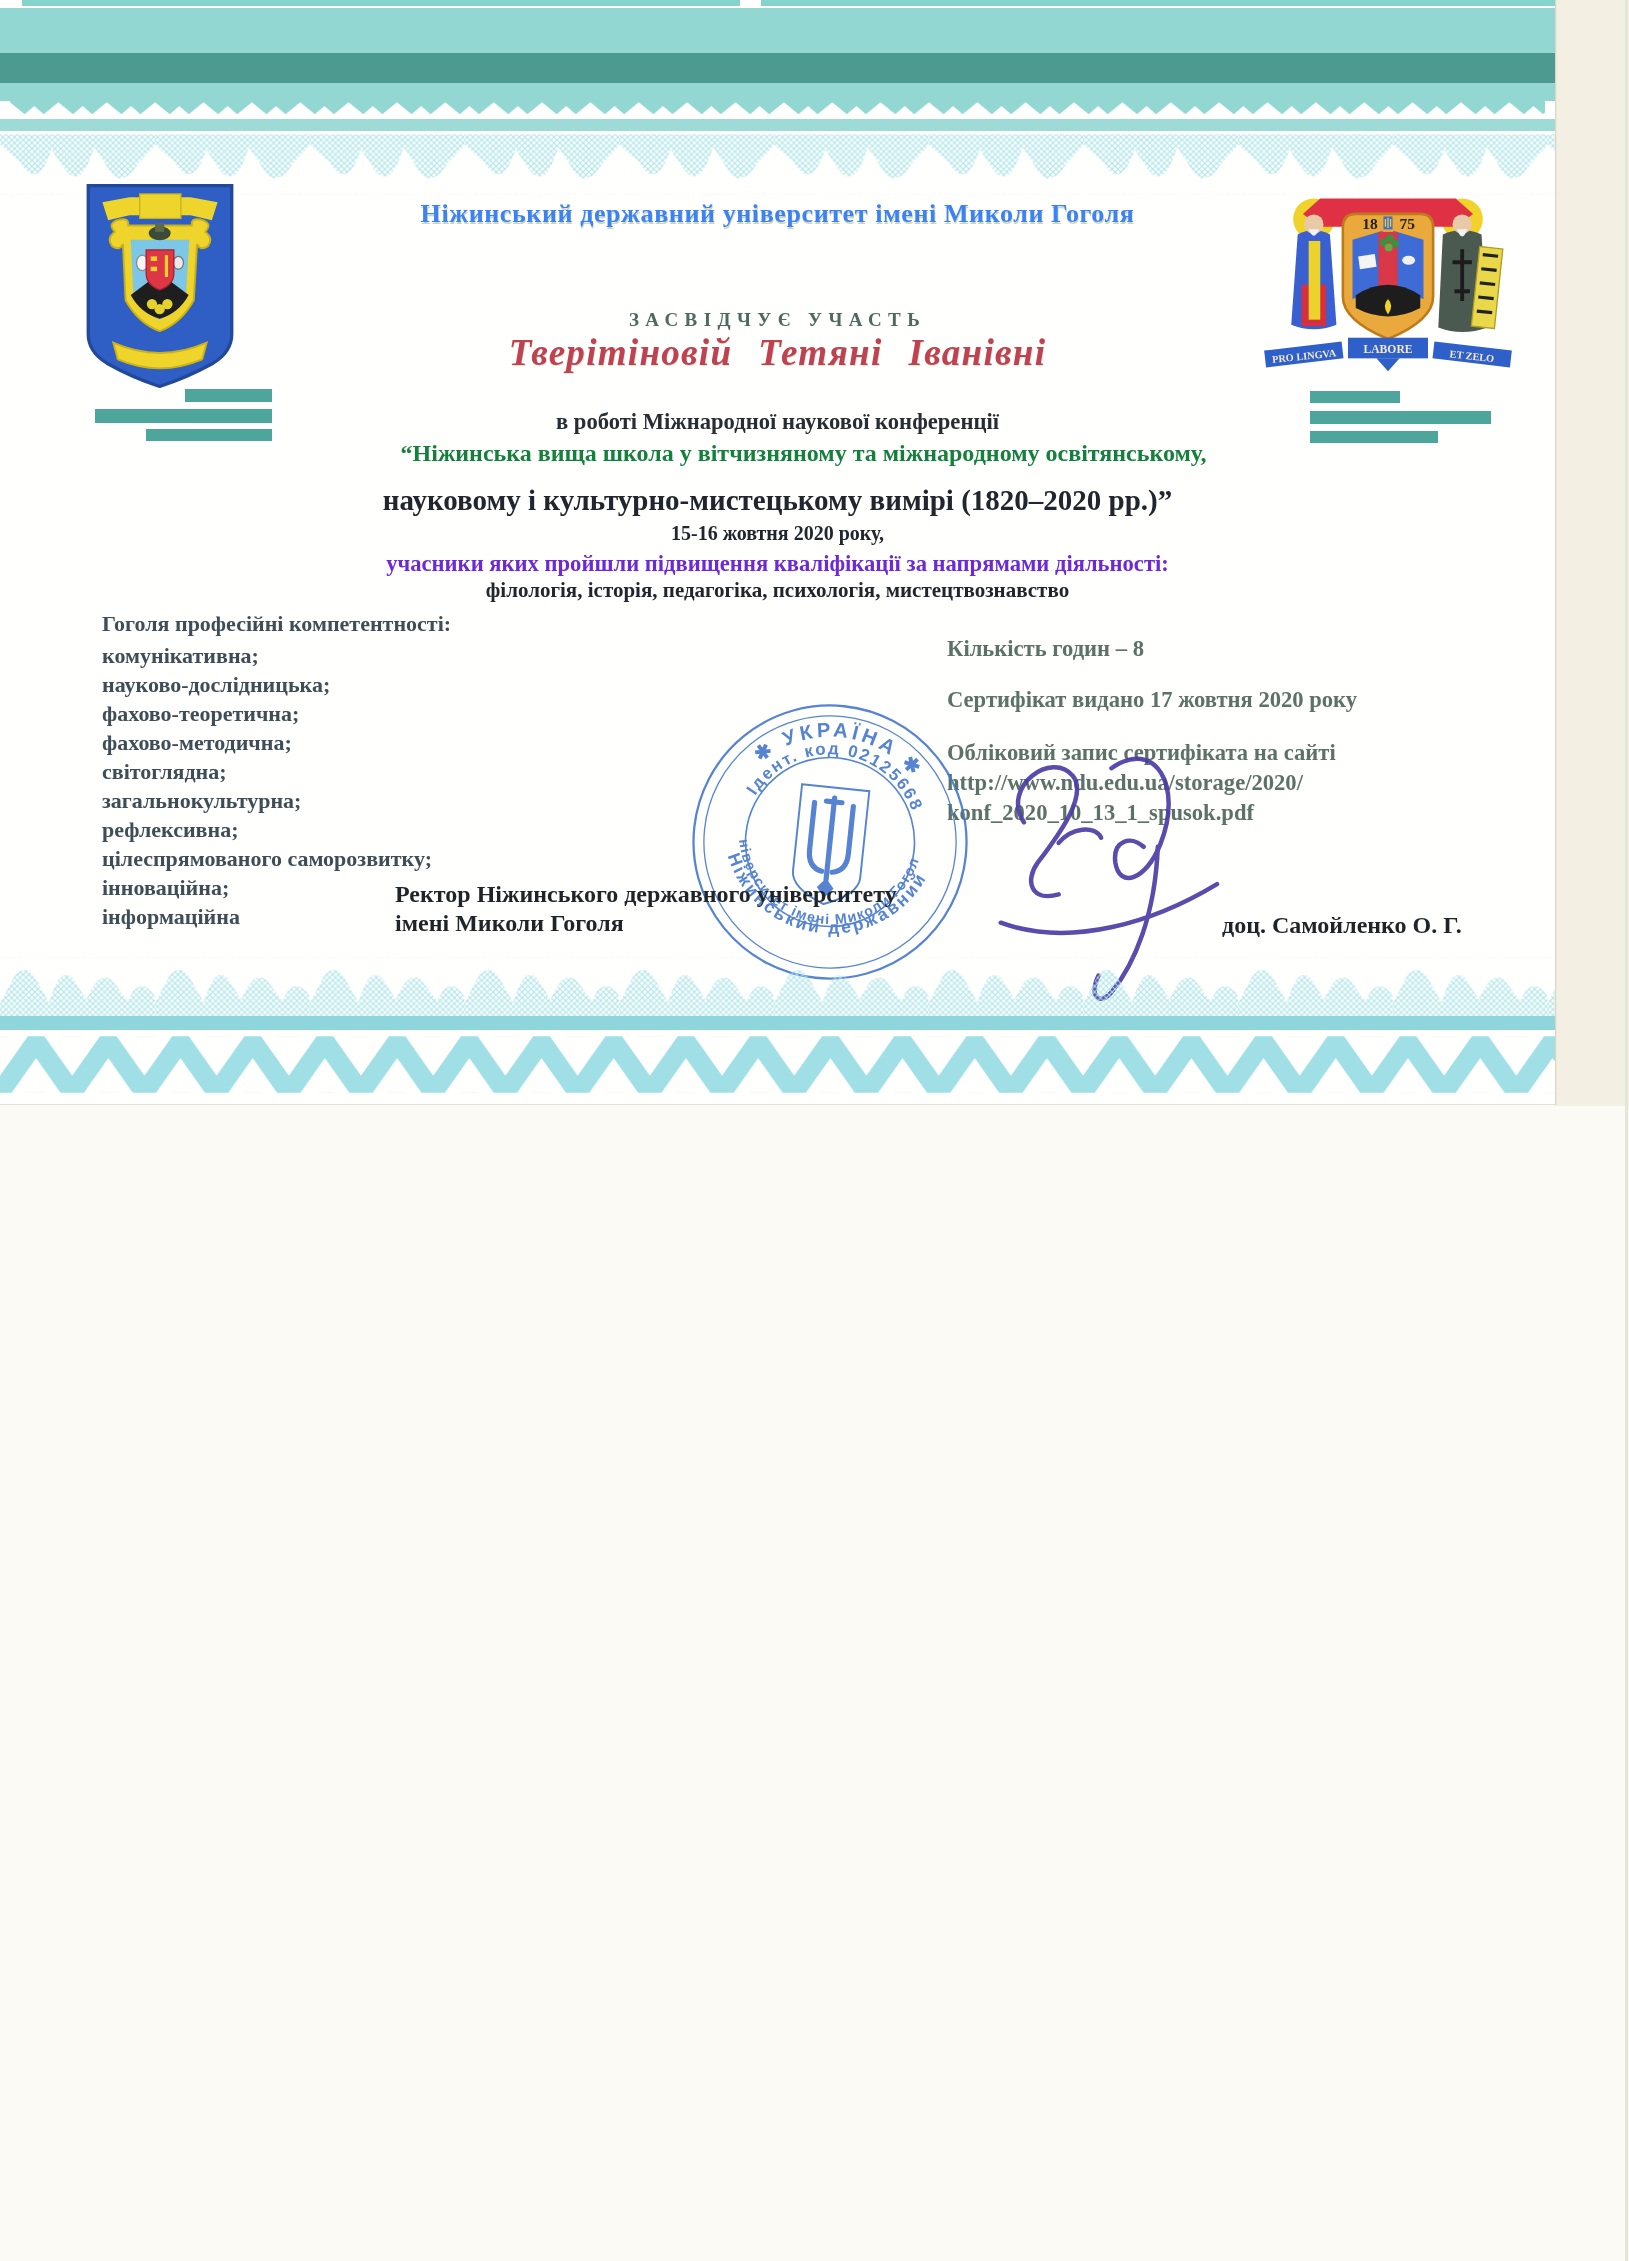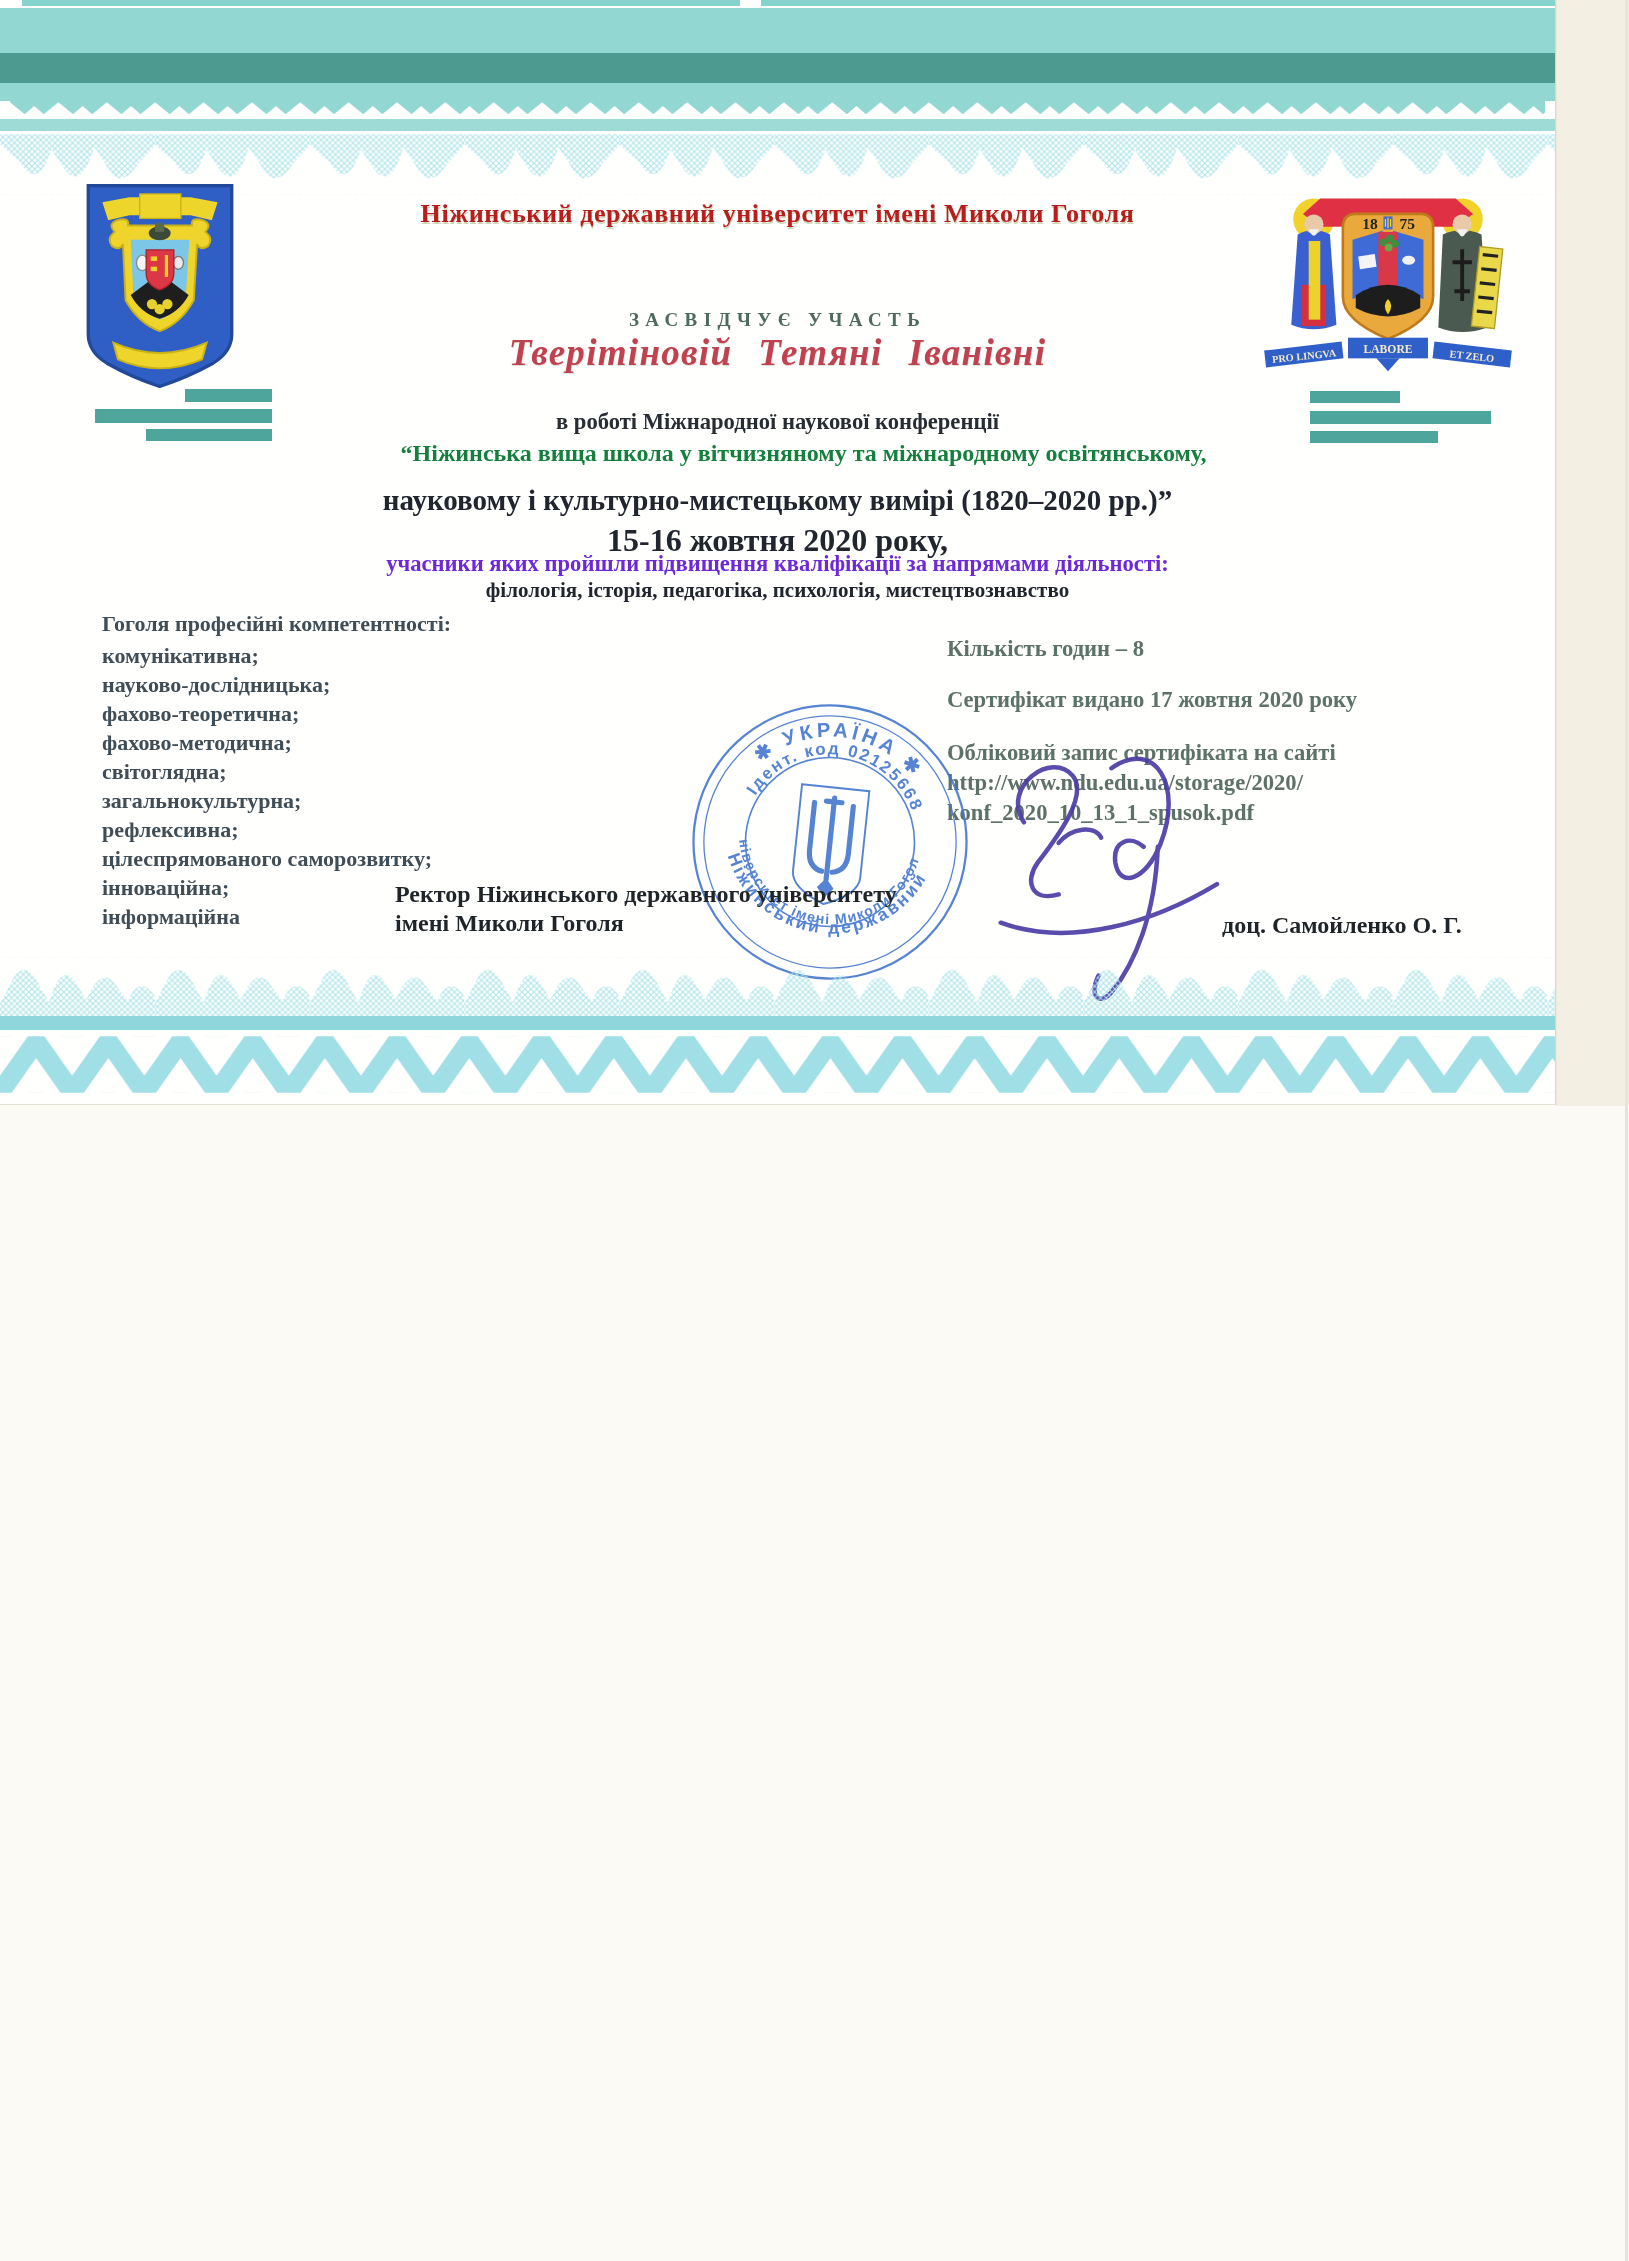--- a/index.html
+++ b/index.html
@@ -12,31 +12,31 @@
          border-bottom:1.3px solid #e3e0d4;box-shadow:1.3px 0 0 #dcd8c9;}
   .abs{position:absolute;}
   
   .edge-strip{position:absolute;top:0;height:5.8px;background:#84d3cd;}
   .band1{position:absolute;left:0;top:7.7px;width:1555px;height:45px;background:#92d7d2;}
   .band2{position:absolute;left:0;top:53px;width:1555px;height:30px;background:#4d9b90;}
   .band3{position:absolute;left:0;top:83px;width:1555px;height:18px;background:#92d7d2;}
   .thinband{position:absolute;left:0;top:119px;width:1555px;height:11.6px;background:#9edbd7;}
   
   .ctext{position:absolute;left:0;width:1555px;text-align:center;white-space:nowrap;}
-  .u-header{top:199px;font-size:26px;font-weight:700;color:#b91c1c;
+  .u-header{top:199px;font-size:26px;font-weight:700;color:#3b82f6;
             text-shadow:0.6px 1.9px 0 rgba(143,165,96,.45);letter-spacing:0.6px;}
   .cert-line{top:241px;font-size:43px;font-weight:700;color:#35857a;letter-spacing:5.8px;
              text-shadow:1.3px 1.3px 0 rgba(47,105,125,.25);}
   .certifies{top:309px;font-size:19px;font-weight:700;color:#4d6a60;letter-spacing:6.4px;}
   .recipient{top:331px;font-size:37px;font-weight:700;font-style:italic;color:#c04150;
              letter-spacing:1.3px;word-spacing:15.5px;text-shadow:0.6px 1.3px 0 rgba(120,150,90,.25);}
   .intro{top:409px;font-size:22.6px;font-weight:700;color:#272d33;}
   .conf-t1{top:440px;font-size:24px;font-weight:700;color:#15803d;padding-left:26px;}
   .conf-t2{top:484px;font-size:29px;font-weight:700;color:#20252e;}
-  .dates{top:522px;font-size:32px;font-weight:700;color:#20252e;}
+  .dates{top:522px;font-size:20px;font-weight:700;color:#20252e;}
   .note1{top:551px;font-size:22.6px;font-weight:700;color:#6d28d9;}
   .note2{top:578px;font-size:21px;font-weight:700;color:#20252e;}
   .comp-head{position:absolute;left:102px;top:611px;font-size:22px;font-weight:700;color:#3f4d57;}
   .comp-list{position:absolute;left:102px;top:641px;}
   .comp-item{font-size:22px;font-weight:700;color:#3f4d57;line-height:29px;white-space:nowrap;}
   .det{position:absolute;left:947px;font-size:22.6px;font-weight:700;color:#5c7168;white-space:nowrap;}
   .det-hours{top:636px;}
   .det-issued{top:687px;}
   .det-rec1{top:740px;}
   .det-rec2{top:770px;}

